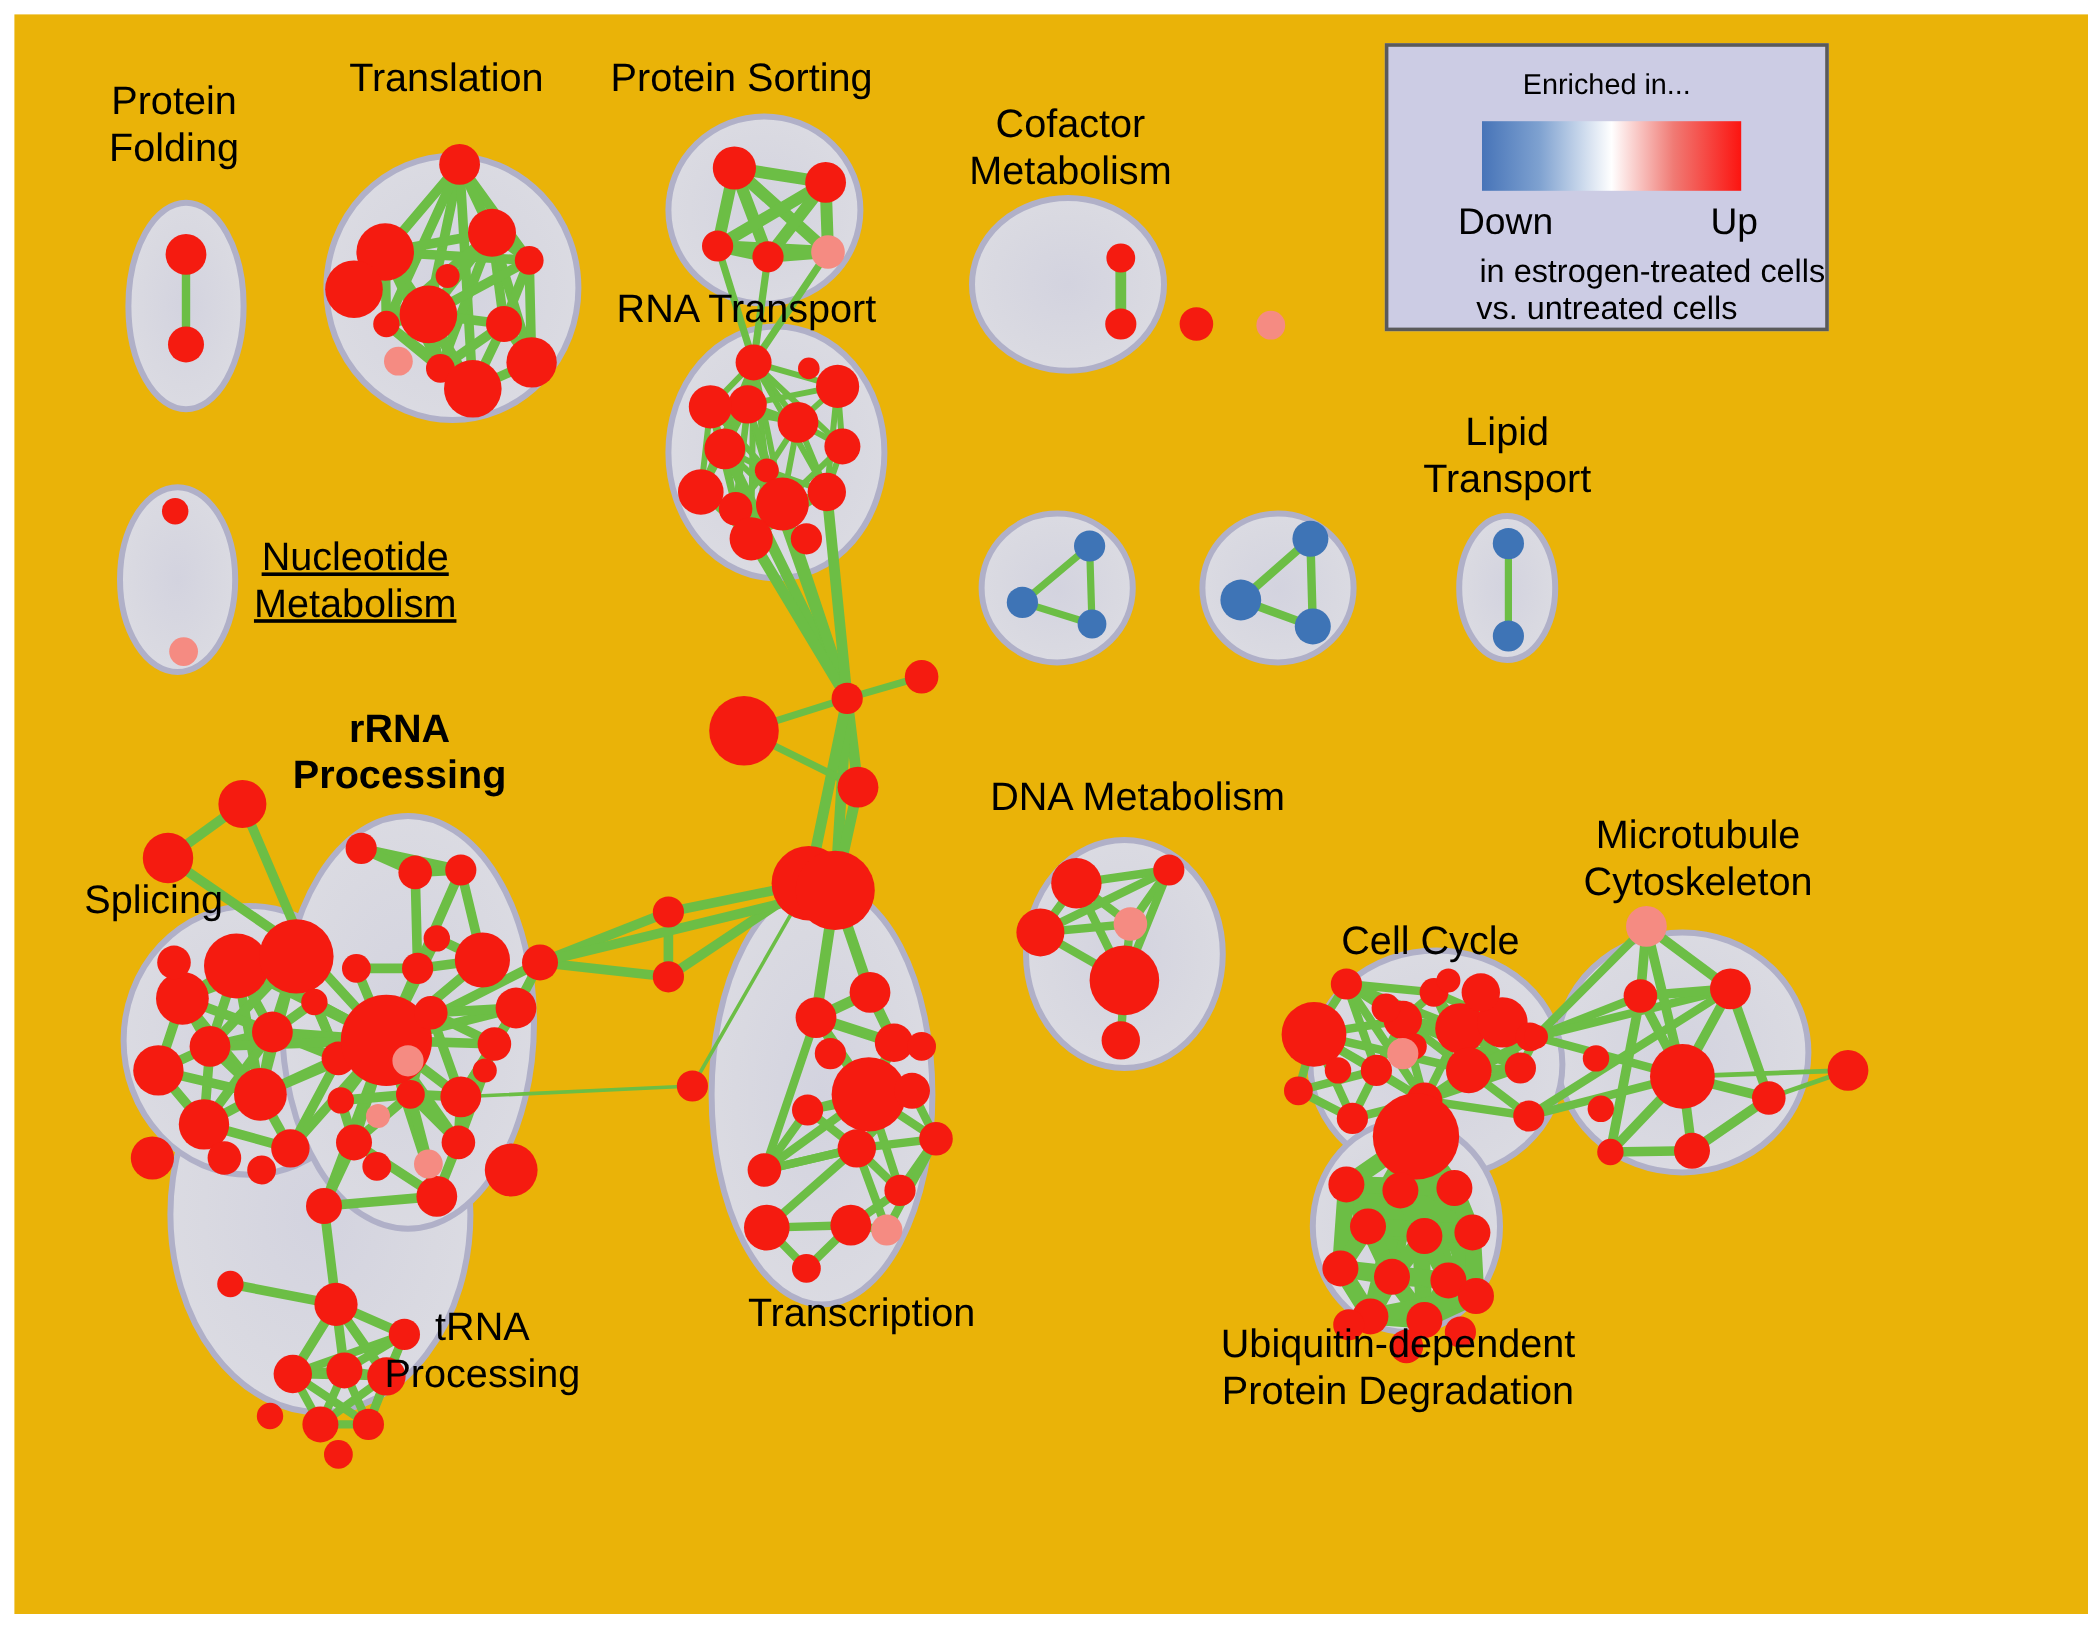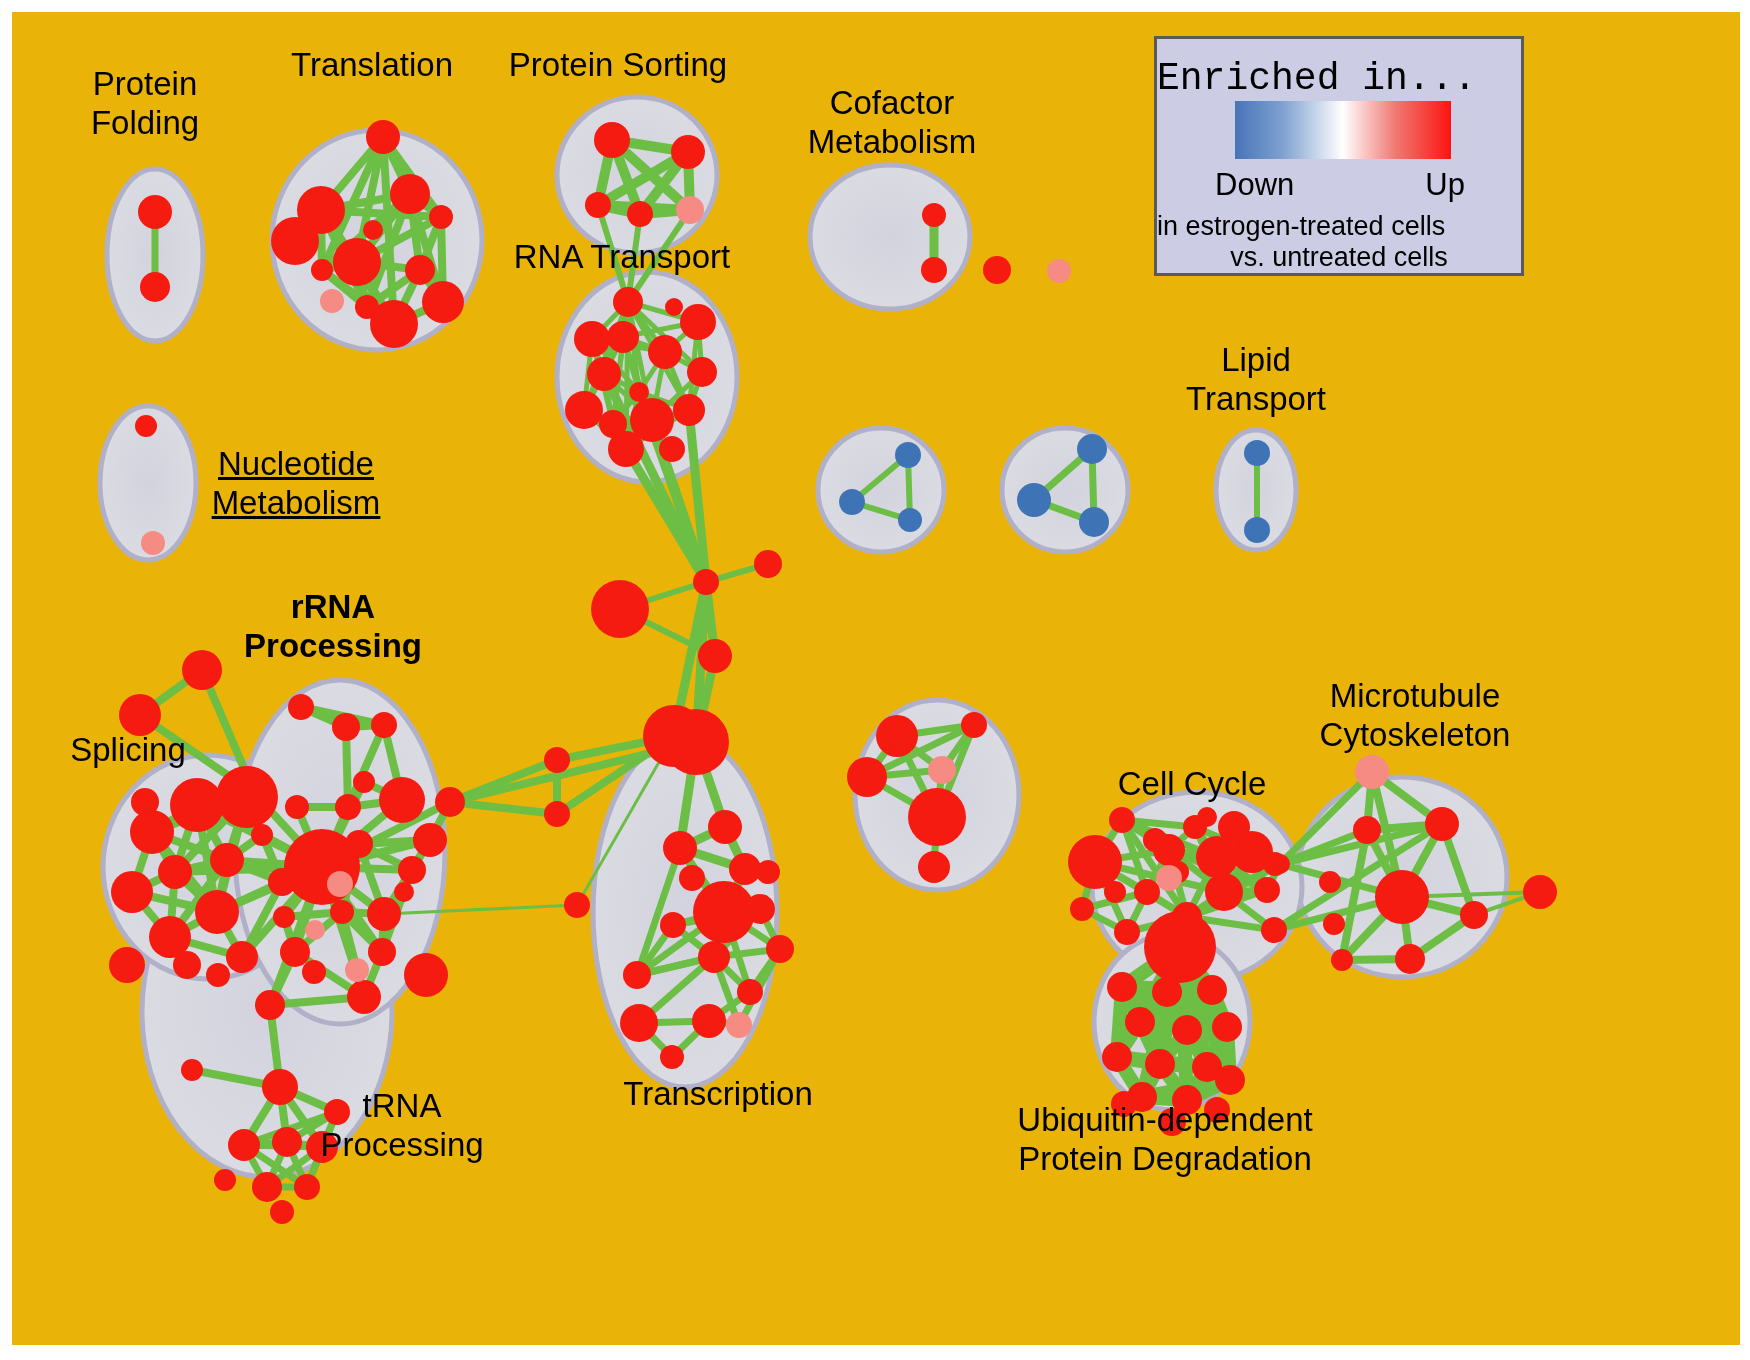--- a/index.html
+++ b/index.html
@@ -31,29 +31,29 @@
   #legend{
     position:absolute;
     left:1142px; top:24px;
     width:370px; height:240px;
     background:#ccccE4;
     border:3px solid #5a5a5a;
     box-sizing:border-box;
   }
   #legend .ltitle{
     position:absolute;left:0;top:18px;width:100%;
-    font-size:38px;color:#000;font-family:Liberation Mono, monospace;
+    text-align:center;font-size:24px;color:#000;
   }
   #legend .bar{
     position:absolute;left:78px;top:62px;width:216px;height:58px;
     background:linear-gradient(to right,#4774b8 0%, #7ea1d0 22%, #ffffff 50%, #f07a74 74%, #fc1410 100%);
   }
   #legend .down{position:absolute;left:58px;top:128px;font-size:31px;color:#000;}
   #legend .up{position:absolute;right:56px;top:128px;font-size:31px;color:#000;}
-  #legend .sub1{position:absolute;left:0;top:172px;width:100%;text-align:left;font-size:27px;color:#000;}
+  #legend .sub1{position:absolute;left:0;top:172px;width:100%;text-align:right;font-size:27px;color:#000;}
   #legend .sub2{position:absolute;left:0;top:203px;width:100%;text-align:center;font-size:27px;color:#000;}
 </style>
 </head>
 <body>
 
 <div id="page">
   <div id="canvas">
 
     <svg id="net" viewBox="0 0 1728 1333">
       <defs>
@@ -784,20 +784,21 @@
     <div class="lbl" style="left:1244px;top:328px;">Lipid
 Transport</div>
     <div class="lbl" style="left:284px;top:432px;text-decoration:underline;">Nucleotide
 Metabolism</div>
     <div class="lbl" style="left:321px;top:575px;font-weight:bold;">rRNA
 Processing</div>
     <div class="lbl" style="left:116px;top:718px;">Splicing</div>
     <div class="lbl" style="left:390px;top:1074px;">tRNA
 Processing</div>
     <div class="lbl" style="left:663px;top:1062px;margin-left:43px;">Transcription</div>
+    <div class="lbl" style="left:936px;top:632px;">DNA Metabolism</div>
     <div class="lbl" style="left:1180px;top:752px;">Cell Cycle</div>
     <div class="lbl" style="left:1403px;top:664px;">Microtubule
 Cytoskeleton</div>
     <div class="lbl" style="left:1153px;top:1088px;">Ubiquitin-dependent
 Protein Degradation</div>
 
     <div id="legend">
       <div class="ltitle">Enriched in...</div>
       <div class="bar"></div>
       <div class="down">Down</div>

